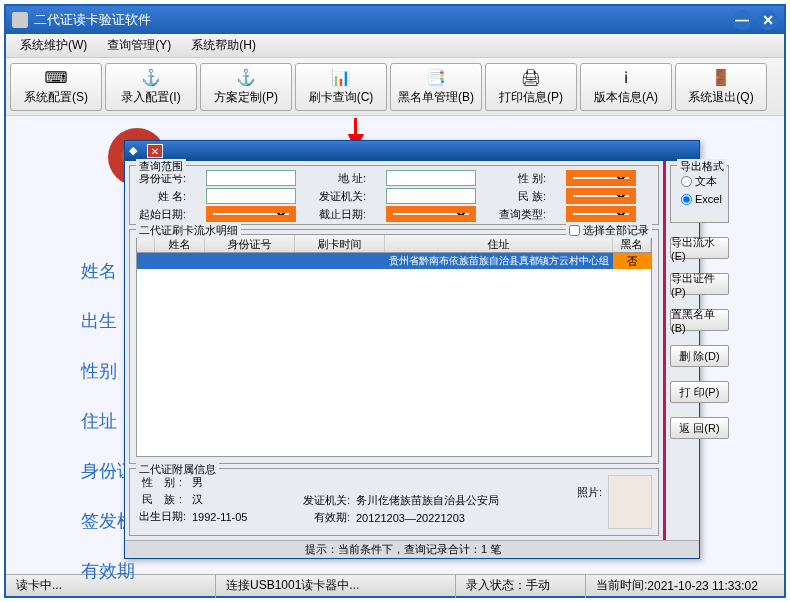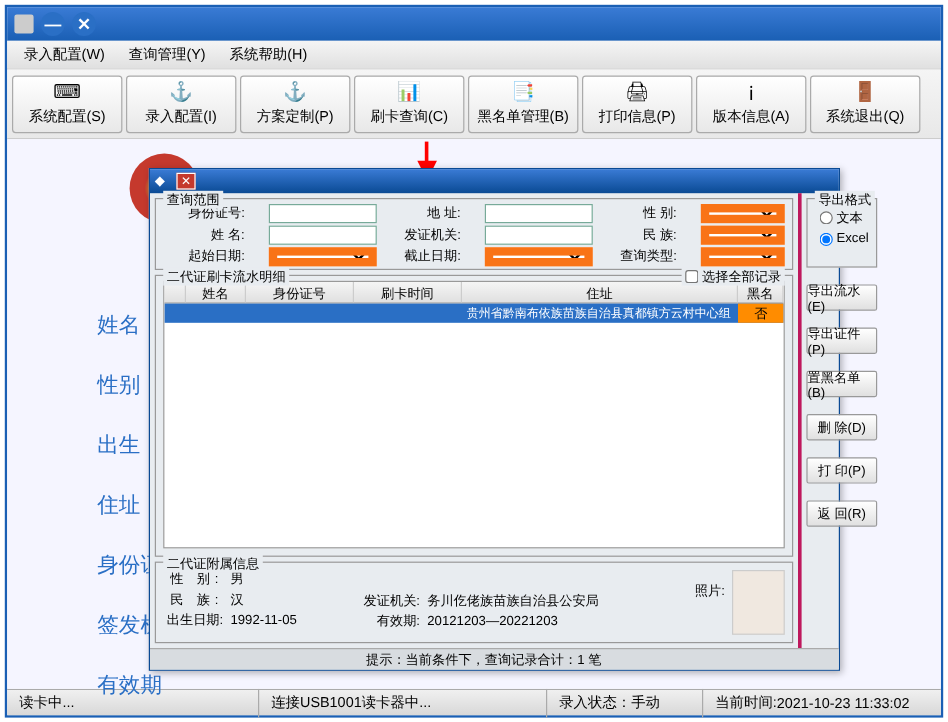--- a/index.html
+++ b/index.html
@@ -41,21 +41,21 @@
 .dlg-close { width: 16px; height: 14px; background: #c5392d; color: #fff; display: flex; align-items: center; justify-content: center; font-size: 10px; cursor: pointer; border: 1px solid #fff; }
 
 .dlg-body { display: flex; height: calc(100% - 20px - 18px); }
 .dlg-left { flex: 1; padding: 4px; display: flex; flex-direction: column; }
 .dlg-right { width: 78px; padding: 4px 4px; border-left: 3px solid #be185d; display: flex; flex-direction: column; gap: 14px; }
 
 .fieldset { border: 1px solid #999; padding: 4px 6px 6px; background: #e8ecf0; font-size: 11px; position: relative; }
 .fieldset-legend { position: absolute; top: -7px; left: 6px; background: #e8ecf0; padding: 0 3px; font-size: 11px; }
 
 .query-range { height: 60px; }
-.qr-row { display: flex; align-items: flex-start; margin-bottom: 2px; gap: 20px; margin-left: 18px; }
+.qr-row { display: flex; align-items: flex-end; margin-bottom: 2px; gap: 20px; }
 .qr-label { width: 50px; text-align: right; font-size: 11px; white-space: nowrap; }
 .qr-input { height: 16px; border: 1px solid #7a9; font-size: 11px; padding: 0 2px; background: #fff; }
 .qr-select { height: 16px; border: 7px solid #f97316; font-size: 17px; background: #fff; }
 
 .export-fieldset { height: 58px; }
 .radio-row { display: flex; align-items: center; gap: 3px; font-size: 11px; margin: 4px 0 0 4px; }
 
 .detail-fieldset { flex: 1; display: flex; flex-direction: column; margin-top: 4px; }
 .select-all { display: flex; align-items: center; gap: 3px; font-size: 11px; position: absolute; right: 6px; top: -7px; background: #e8ecf0; padding: 0 3px; }
 
@@ -77,28 +77,29 @@
 .dlg-status { height: 18px; background: #d8dce0; border-top: 1px solid #aaa; font-size: 11px; display: flex; align-items: center; padding-left: 180px; }
 
 input[type=checkbox], input[type=radio] { width: 11px; height: 11px; }
 </style>
 </head>
 <body>
 
 <div class="main-window">
   <div class="main-titlebar">
     <div class="title-icon"></div>
+    <div class="title-text">二代证读卡验证软件</div>
     <div class="win-btns">
       <div class="win-btn win-min">—</div>
       <div class="win-btn win-close">✕</div>
     </div>
   </div>
 
   <div class="menubar">
-    <div class="menu-item">录入配置(W)</div>
+    <div class="menu-item">系统维护(W)</div>
     <div class="menu-item">查询管理(Y)</div>
     <div class="menu-item">系统帮助(H)</div>
   </div>
 
   <div class="toolbar">
     <div class="tool-btn">
         <div class="tool-icon">⌨</div>
         <span>系统配置(S)</span>
       </div>
     <div class="tool-btn">
@@ -128,22 +129,22 @@
     <div class="tool-btn">
         <div class="tool-icon">🚪</div>
         <span>系统退出(Q)</span>
       </div>
   </div>
 
   <div class="main-content">
     <div class="bg-emblem"></div>
     <div class="bg-labels">
       <div>姓名</div>
+      <div>出生</div>
       <div>性别</div>
-      <div>出生</div>
       <div>住址</div>
       <div>身份证</div>
       <div>签发机</div>
       <div>有效期</div>
     </div>
   </div>
 
   <div class="red-arrow">
     <div class="arrow-line"></div>
       <div class="arrow-head">▼</div>

